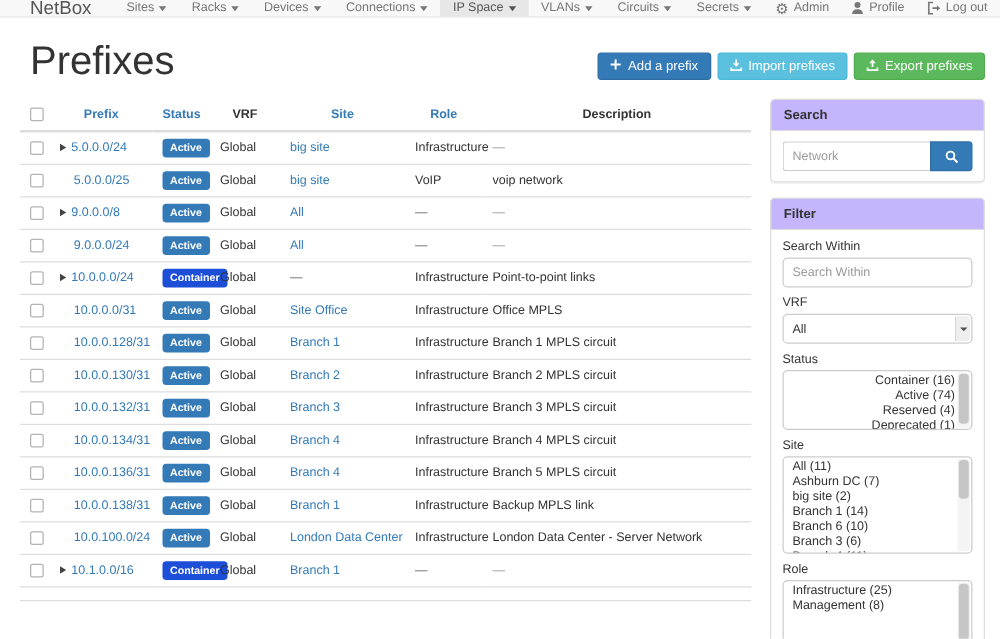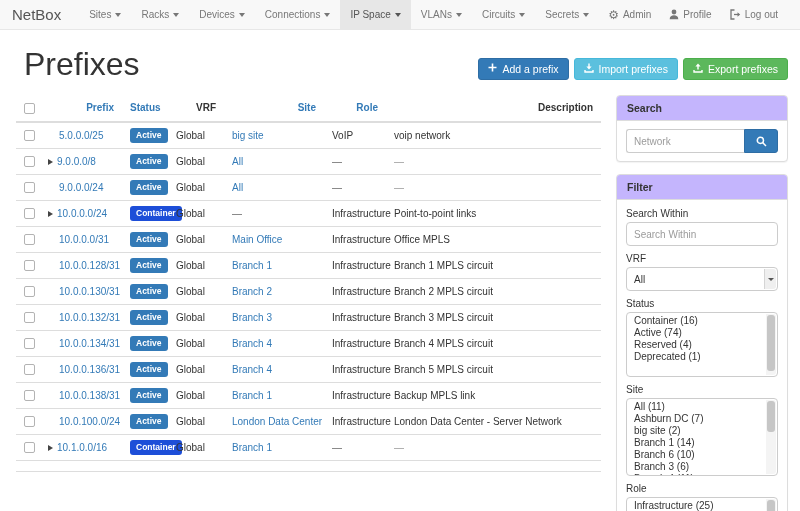--- a/index.html
+++ b/index.html
@@ -4,22 +4,22 @@
 <style>
   * { box-sizing: border-box; }
   html, body { margin:0; padding:0; }
   body {
     width:800px; height:511px; overflow:hidden; background:#fff;
     font-family:"Liberation Sans", sans-serif; color:#333; font-size:11px;
   }
   a { color:#337ab7; text-decoration:none; }
 
   
-  .navbar { height:30px; background:#f8f8f8; border-bottom:1px solid #e7e7e7;
-            display:flex; align-items:stretch; padding-left:12px; }
+  .navbar { height:14px; background:#f8f8f8; border-bottom:1px solid #e7e7e7;
+            display:flex; align-items:stretch; padding-left:24px; }
   .brand { color:#555; font-size:15px; display:flex; align-items:center; padding-right:18px; cursor:pointer; }
   .nav-left { display:flex; }
   .nav-item { color:#777; font-size:10px; display:flex; align-items:center; padding:0 10px; cursor:pointer; white-space:nowrap; }
   .nav-item.active { background:#e7e7e7; color:#555; }
   .caret-down { display:inline-block; width:0; height:0; border-left:3.5px solid transparent;
                 border-right:3.5px solid transparent; border-top:4px solid currentColor; margin-left:4px; }
   .nav-right { margin-left:auto; display:flex; padding-right:14px; }
   .nav-right .nav-item { padding:0 9px; }
   .nav-ic { margin-right:4px; display:inline-flex; align-items:center; }
   .gear-glyph { font-family:"DejaVu Sans", sans-serif; font-size:12px; line-height:1; }
@@ -34,21 +34,21 @@
   .btn-info    { background:#5bc0de; border-color:#46b8da; }
   .btn-success { background:#5cb85c; border-color:#4cae4c; }
   h1 { font-size:32px; font-weight:400; margin:16px 0 12px 8px; color:#333; }
 
   .columns { display:flex; align-items:flex-start; }
   .main { width:585px; }
   .sidebar { width:172px; margin-left:15px; }
 
   
   table { border-collapse:collapse; width:585px; table-layout:fixed; }
-  th { font-size:10px; font-weight:bold; text-align:right; padding:7px 8px; border-bottom:2px solid #ddd; white-space:nowrap; }
+  th { font-size:10px; font-weight:bold; text-align:center; padding:7px 8px; border-bottom:2px solid #ddd; white-space:nowrap; }
   th.sortable { color:#337ab7; }
   td { font-size:10px; padding:5px 8px; border-bottom:1px solid #ddd; white-space:nowrap; overflow:visible; vertical-align:middle; }
   .cb { display:inline-block; width:11px; height:11px; border:1px solid #b3b3b3; border-radius:2px;
         background:#fff; vertical-align:middle; cursor:pointer; }
   .tri { display:inline-block; width:0; height:0; border-top:3.5px solid transparent;
          border-bottom:3.5px solid transparent; border-left:5px solid #444; margin-right:4px; cursor:pointer; }
   .badge { display:inline-block; color:#fff; font-size:8.5px; font-weight:bold;
            padding:2px 6px 3px; border-radius:3px; white-space:nowrap; }
   .badge-blue { background:#337ab7; }
   .badge-gray { background:#1d4ed8; }
@@ -79,21 +79,21 @@
                border-left:1px solid #d5d5d5; border-radius:0 3px 3px 0;
                display:flex; align-items:center; justify-content:center; }
   .arrow-box .caret-down { border-left-width:3px; border-right-width:3px; border-top-width:3.5px;
                            margin-left:0; color:#555; }
 
   .ms { position:relative; border:1px solid #ccc; border-radius:4px; background:#fff;
         overflow:hidden; padding:2px 13px 2px 2px; }
   .ms .opt { font-size:10px; line-height:12px; padding-left:5px; white-space:nowrap; cursor:pointer; }
   .ms .sb { position:absolute; top:1px; right:1px; bottom:1px; width:10px; background:#f4f4f4; border-radius:0 3px 3px 0; }
   .ms .sb .thumb { position:absolute; left:1px; right:1px; top:1px; background:#c6c6c6; border-radius:3px; }
-  #ms-status { height:65px; }  #ms-status .thumb { height:92%; }
+  #ms-status { height:48px;text-align:right; }  #ms-status .thumb { height:92%; }
   #ms-site   { height:78px; }  #ms-site .thumb   { height:42%; }
   #ms-role   { height:90px; }  #ms-role .thumb   { height:52%; }
 
   svg { display:block; }
 </style>
 </head>
 <body>
 
 <div class="navbar">
   <span class="brand">NetBox</span>
@@ -213,20 +213,29 @@
               <th class="sortable">Status</th>
               <th class="">VRF</th>
               <th class="sortable">Site</th>
               <th class="sortable">Role</th>
               <th class="">Description</th>
             </tr>
         </thead>
         <tbody id="prefix-tbody">
             <tr>
               <td><span class="cb"></span></td>
+              <td style="padding-left:8px"><i class="tri"></i><a>5.0.0.0/24</a></td>
+              <td><span class="badge badge-blue">Active</span></td>
+              <td><span>Global</span></td>
+              <td><a>big site</a></td>
+              <td><span>Infrastructure</span></td>
+              <td><span class="dash-muted">—</span></td>
+            </tr>
+            <tr>
+              <td><span class="cb"></span></td>
               <td style="padding-left:19px"><a>5.0.0.0/25</a></td>
               <td><span class="badge badge-blue">Active</span></td>
               <td><span>Global</span></td>
               <td><a>big site</a></td>
               <td><span>VoIP</span></td>
               <td><span>voip network</span></td>
             </tr>
             <tr>
               <td><span class="cb"></span></td>
               <td style="padding-left:8px"><i class="tri"></i><a>9.0.0.0/8</a></td>
@@ -252,21 +261,21 @@
               <td><span>Global</span></td>
               <td><span class="dash">—</span></td>
               <td><span>Infrastructure</span></td>
               <td><span>Point-to-point links</span></td>
             </tr>
             <tr>
               <td><span class="cb"></span></td>
               <td style="padding-left:19px"><a>10.0.0.0/31</a></td>
               <td><span class="badge badge-blue">Active</span></td>
               <td><span>Global</span></td>
-              <td><a>Main Office</a></td>
+              <td><a>Site Office</a></td>
               <td><span>Infrastructure</span></td>
               <td><span>Office MPLS</span></td>
             </tr>
             <tr>
               <td><span class="cb"></span></td>
               <td style="padding-left:19px"><a>10.0.0.128/31</a></td>
               <td><span class="badge badge-blue">Active</span></td>
               <td><span>Global</span></td>
               <td><a>Branch 1</a></td>
               <td><span>Infrastructure</span></td>

